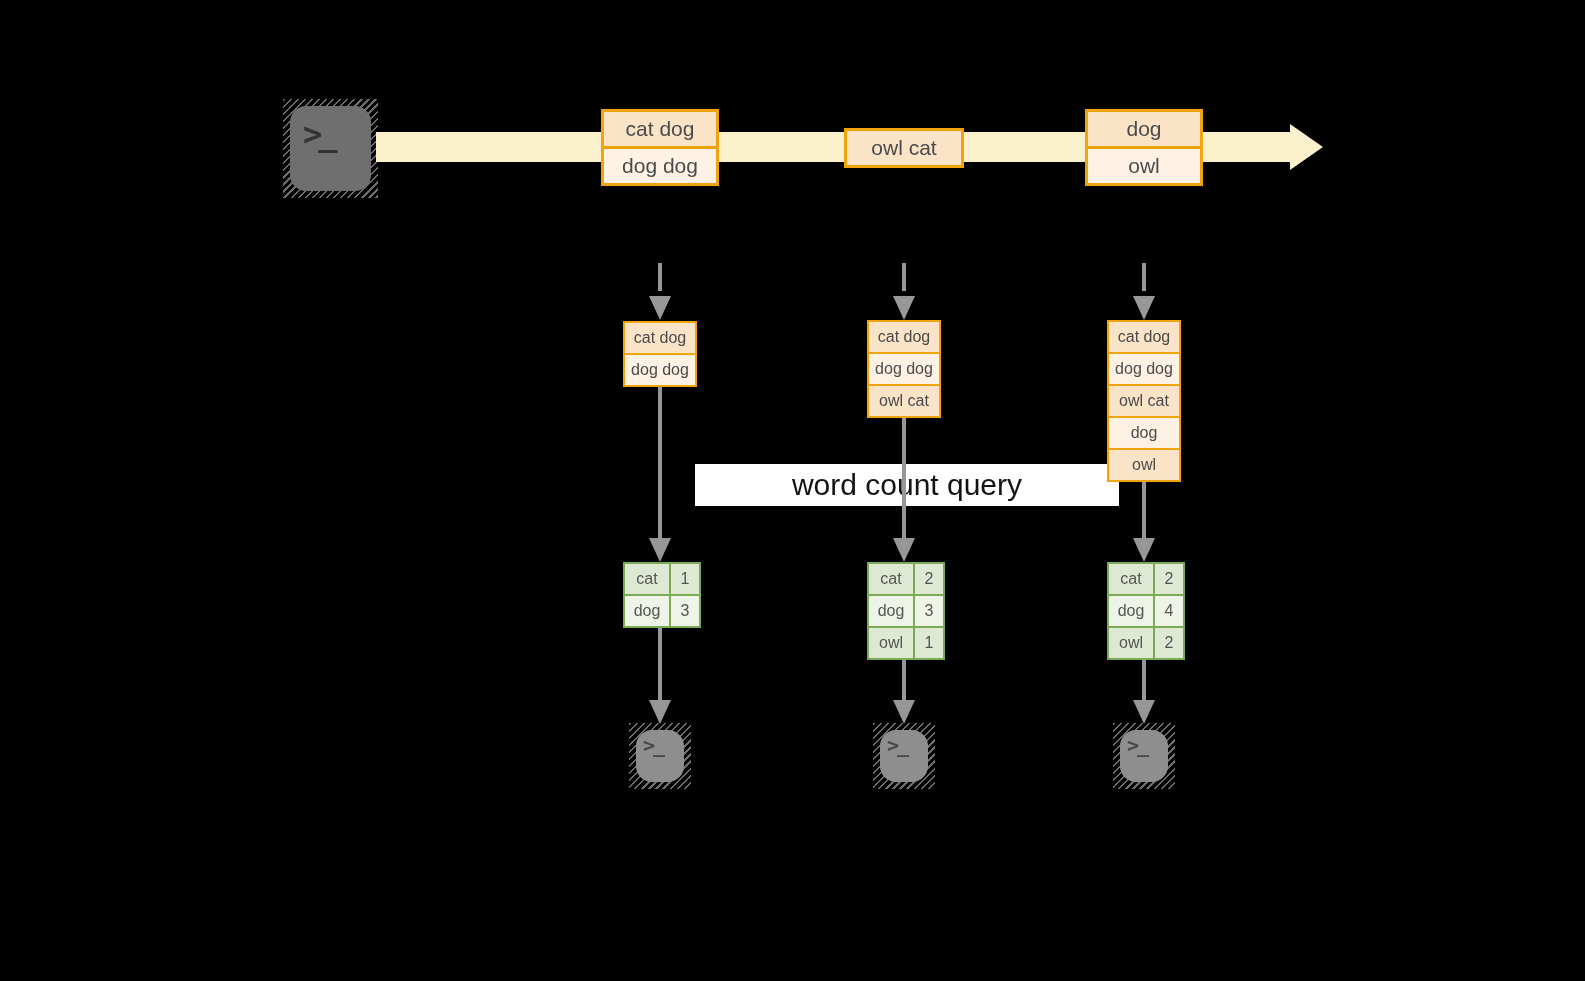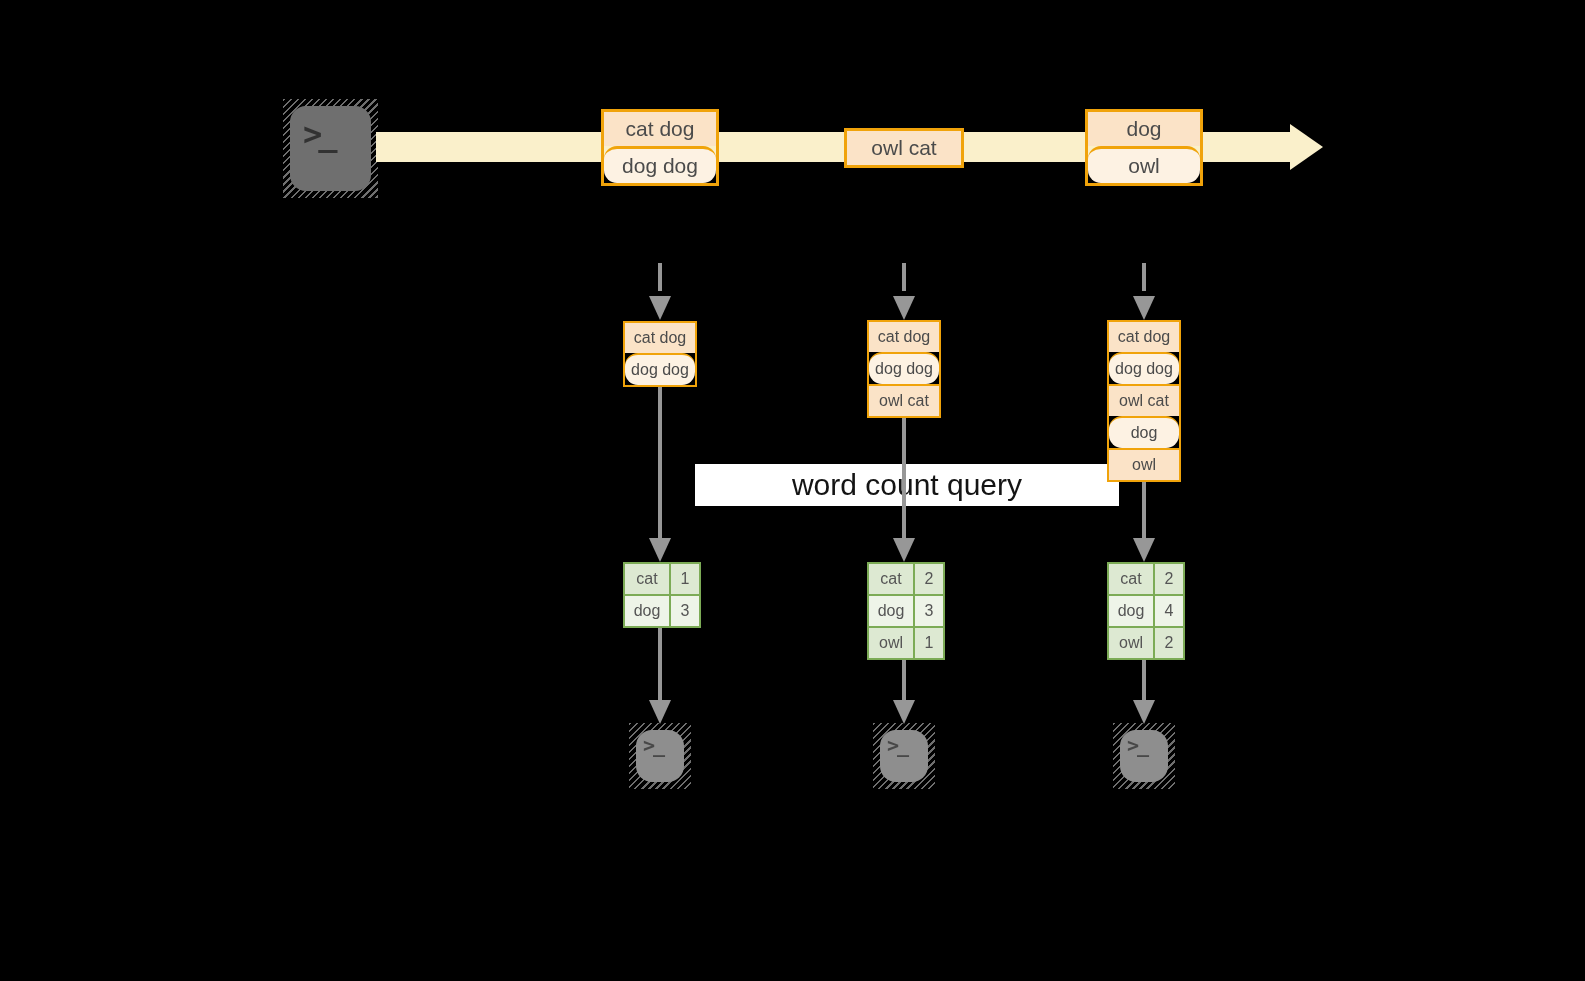--- a/index.html
+++ b/index.html
@@ -49,21 +49,21 @@
   }
 
   
   .ebox{border:3px solid var(--event-border);z-index:3;text-align:center;color:var(--text-dark);}
   .ebox .row{height:34px;line-height:34px;font-size:21px;}
   .ebox .row + .row{border-top:3px solid var(--event-border);}
   .sbox{border:2px solid var(--event-border);z-index:3;text-align:center;color:var(--text-dark);}
   .sbox .row{height:30px;line-height:30px;font-size:16px;}
   .sbox .row + .row{border-top:2px solid var(--event-border);}
   .fa{background:var(--event-fill-a);}
-  .fb{background:var(--event-fill-b);border-radius:13px;}
+  .fb{background:var(--event-fill-b);}
 
   
   .tbl{border:2px solid var(--table-border);z-index:3;color:#555;}
   .tbl .trow{display:flex;height:30px;line-height:30px;font-size:16px;}
   .tbl .trow + .trow{border-top:2px solid var(--table-border);}
   .tbl .wcell{width:44px;text-align:center;border-right:2px solid var(--table-border);}
   .tbl .ncell{flex:1;text-align:center;}
   .ga{background:var(--table-fill-a);}
   .gb{background:var(--table-fill-b);}
 

